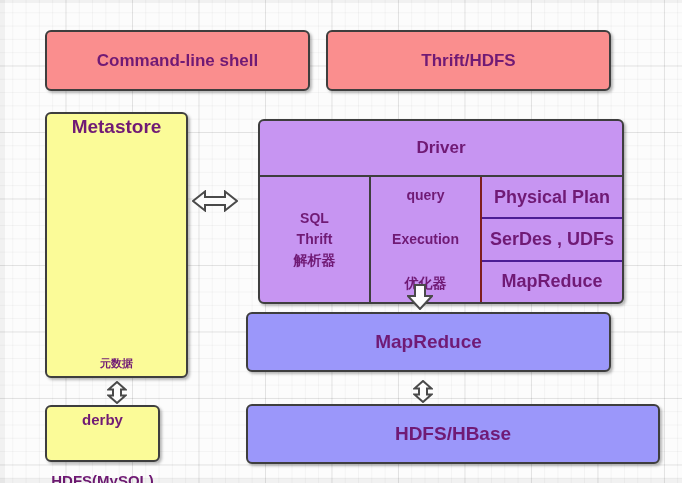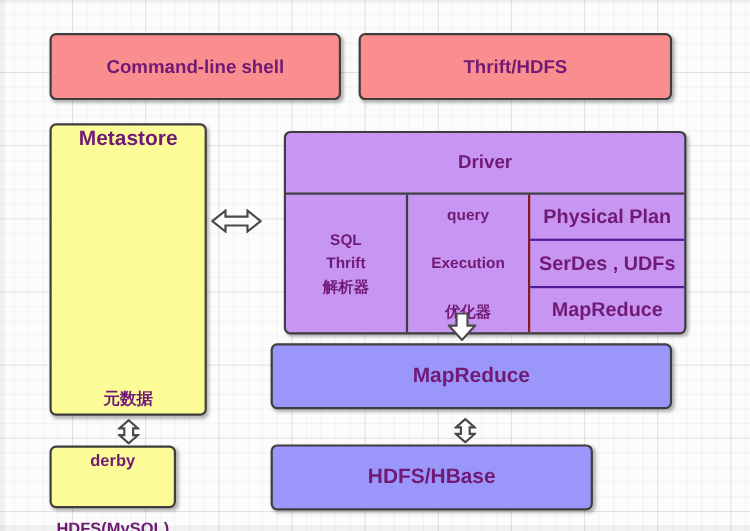--- a/index.html
+++ b/index.html
@@ -72,21 +72,21 @@
   .driver-row{
     box-sizing:border-box;
     flex:1;display:flex;align-items:center;justify-content:center;
     font-size:18px;
   }
   .driver-row + .driver-row{border-top:2px solid #4c1d95;align-items:center;}
 
   .arrow{position:absolute;z-index:3;display:block;}
   .arrow svg{display:block;}
 
-  .metastore-zh{font-size:15px;line-height:26px;}
+  .metastore-zh{font-size:11px;line-height:26px;}
   .metastore-en{font-size:19px;line-height:26px;}
   .derby-line{font-size:15px;line-height:25px;}
 </style>
 </head>
 <body>
 
 <div class="canvas">
   <div class="edge top"></div>
   <div class="edge left"></div>
   <div class="edge bottom"></div>
@@ -130,21 +130,21 @@
           <span>MapReduce</span>
         </div>
       </div>
     </div>
   </div>
 
   <div class="box periwinkle label-xl" style="left:246px;top:312px;width:365px;height:60px;">
     <span>MapReduce</span>
   </div>
 
-  <div class="box periwinkle label-xl" style="left:246px;top:404px;width:293px;height:60px;">
+  <div class="box periwinkle label-xl" style="left:246px;top:404px;width:414px;height:60px;">
     <span>HDFS/HBase</span>
   </div>
 
   <div class="box yellow stack" style="left:45px;top:405px;width:115px;height:57px;">
     <span class="derby-line">derby</span>
     <span class="derby-line">HDFS(MySQL)</span>
   </div>
 
   <div class="arrow" style="left:192px;top:190px;">
     <svg width="46" height="22" viewBox="0 0 46 22">

